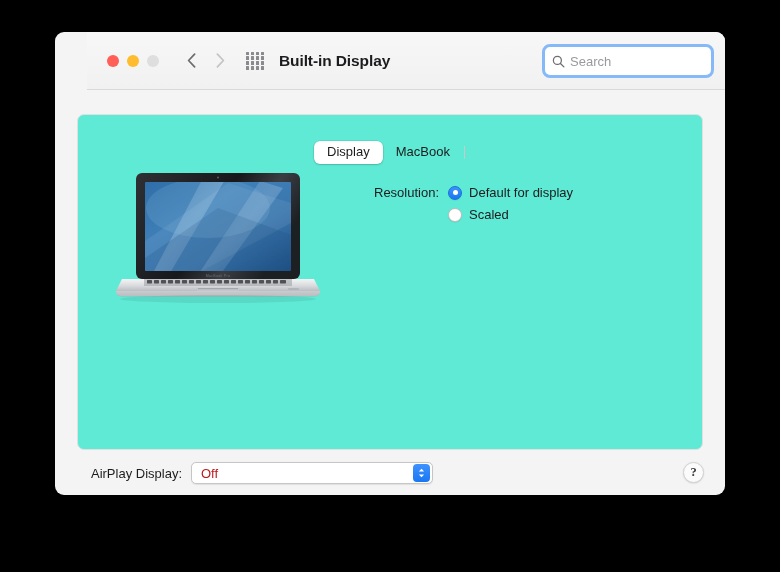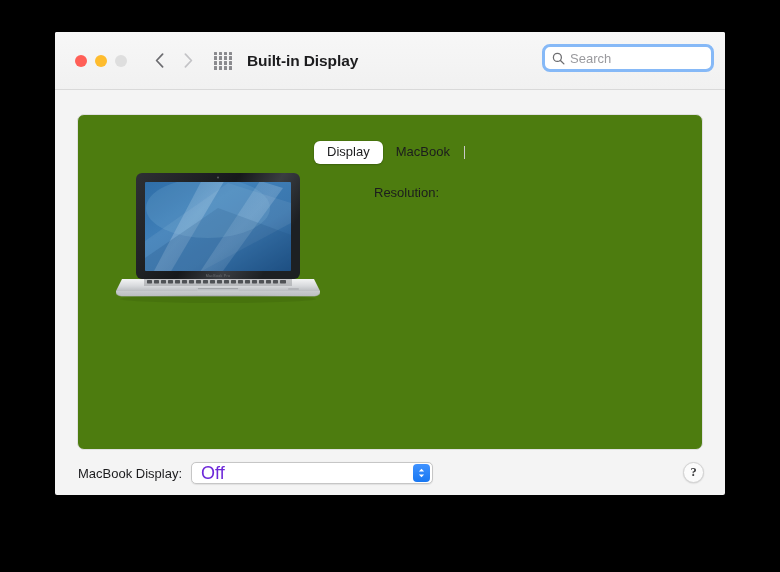--- a/index.html
+++ b/index.html
@@ -10,23 +10,24 @@
     -webkit-font-smoothing: antialiased;
     overflow: hidden;
   }
 
   
   .window {
     position: absolute;
     left: 55px; top: 32px;
     width: 670px; height: 463px;
     background: #f4f4f4;
-    border-radius: 2px;
+    border-radius: 9px;
     box-shadow: 0 18px 50px rgba(0,0,0,0.55), 0 2px 8px rgba(0,0,0,0.35);
     overflow: hidden;
+    padding-left: 32px;
   }
 
   
   .titlebar {
     position: relative;
     height: 58px;
     background: linear-gradient(180deg, #f7f7f7 0%, #f1f1f1 100%);
     border-bottom: 1px solid #d9d9d9;
     display: flex;
     align-items: center;
@@ -63,21 +64,21 @@
     font-size: 15.5px;
     font-weight: bold;
     color: #1c1c1e;
     letter-spacing: -0.1px;
   }
 
   
   .searchwrap {
     position: absolute;
     right: 11px; top: 12px;
-    width: 172px; height: 28px;
+    width: 172px; height: 34px;
     border-radius: 8px;
     border: 3px solid #86b9f7;
     background: #ffffff;
     display: flex; align-items: center;
     padding: 0 7px;
   }
   .searchwrap .inner {
     display: flex; align-items: center; gap: 5px;
     width: 100%;
   }
@@ -119,21 +120,21 @@
     width: 1px; height: 13px;
     background: #c9c9c9;
     margin: 0 1px;
   }
 
   
   .panel {
     position: absolute;
     left: 22px; top: 82px;
     width: 626px; height: 336px;
-    background: #4d7c0f;
+    background: #5eead4;
     border: 1px solid #e0e0e0;
     border-radius: 7px;
   }
 
   
   .laptop {
     position: absolute;
     left: 30px; top: 48px;
     width: 220px; height: 145px;
   }
@@ -192,21 +193,21 @@
   .popup {
     position: relative;
     width: 242px; height: 22px;
     background: #ffffff;
     border: 1px solid #c6c6c6;
     border-radius: 5px;
     box-shadow: 0 0.5px 1px rgba(0,0,0,0.08);
     display: flex; align-items: center;
     padding-left: 9px;
   }
-  .popuptext { font-size: 18px; color: #6d28d9; }
+  .popuptext { font-size: 13px; color: #b91c1c; }
   .stepper {
     position: absolute;
     right: 2px; top: 50%;
     transform: translateY(-50%);
     width: 17px; height: 18px;
     border-radius: 4px;
     background: linear-gradient(180deg,#3f92ff 0%, #1877f2 100%);
     display: flex; align-items: center; justify-content: center;
   }
 
@@ -365,33 +366,43 @@
 
         <rect x="180" y="125" width="11" height="2" rx="1" fill="#b0b3b7" opacity="0.9"></rect>
 
         <path d="M8 128 L212 128 L212 130 C212 132 209 133.5 205 133.5 L15 133.5 C11 133.5 8 132 8 130 Z" fill="url(#foot)" opacity="0.75"></path>
         <ellipse cx="110" cy="136" rx="98" ry="4" fill="#000000" opacity="0.07"></ellipse>
       </svg>
     </div>
 
     <div class="resblock">
       <div class="reslabel">Resolution:</div>
+      <div class="radios">
+        <label class="radiorow">
+          <span class="radio on"></span>
+          <span class="radiolabel">Default for display</span>
+        </label>
+        <label class="radiorow">
+          <span class="radio"></span>
+          <span class="radiolabel">Scaled</span>
+        </label>
+      </div>
     </div>
   </div>
 
   <div class="tabbar">
     <div class="tabs">
       <div class="tab active">Display</div>
       <div class="tab">MacBook</div>
       <div class="tabsep"></div>
     </div>
   </div>
 
   <div class="airplayrow">
-    <div class="aplabel">MacBook Display:</div>
+    <div class="aplabel">AirPlay Display:</div>
     <div class="popup">
       <span class="popuptext">Off</span>
       <span class="stepper">
         <svg width="9" height="12" viewBox="0 0 9 12">
           <path d="M4.5 1.7 L7.1 4.6 L1.9 4.6 Z" fill="#ffffff"></path>
           <path d="M4.5 10.3 L7.1 7.4 L1.9 7.4 Z" fill="#ffffff"></path>
         </svg>
       </span>
     </div>
   </div>

